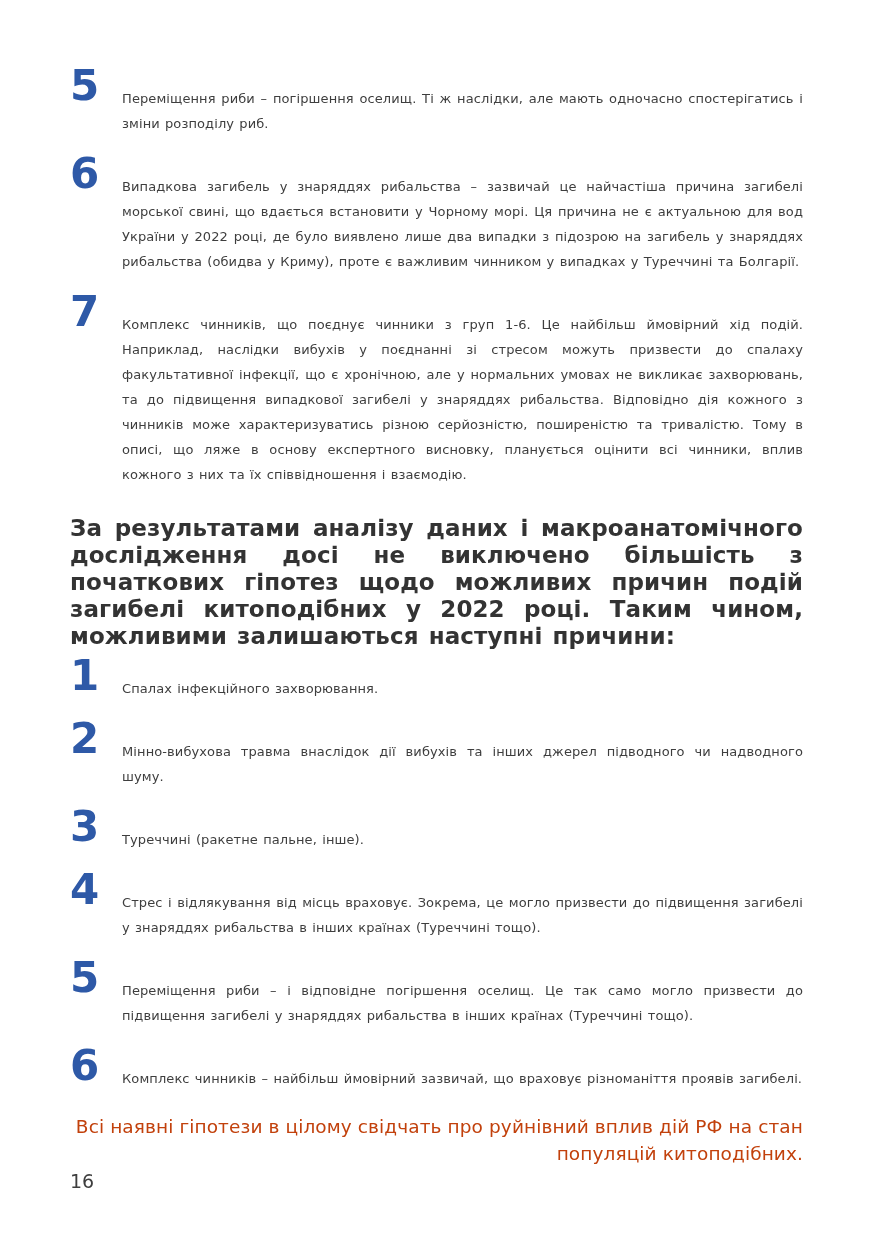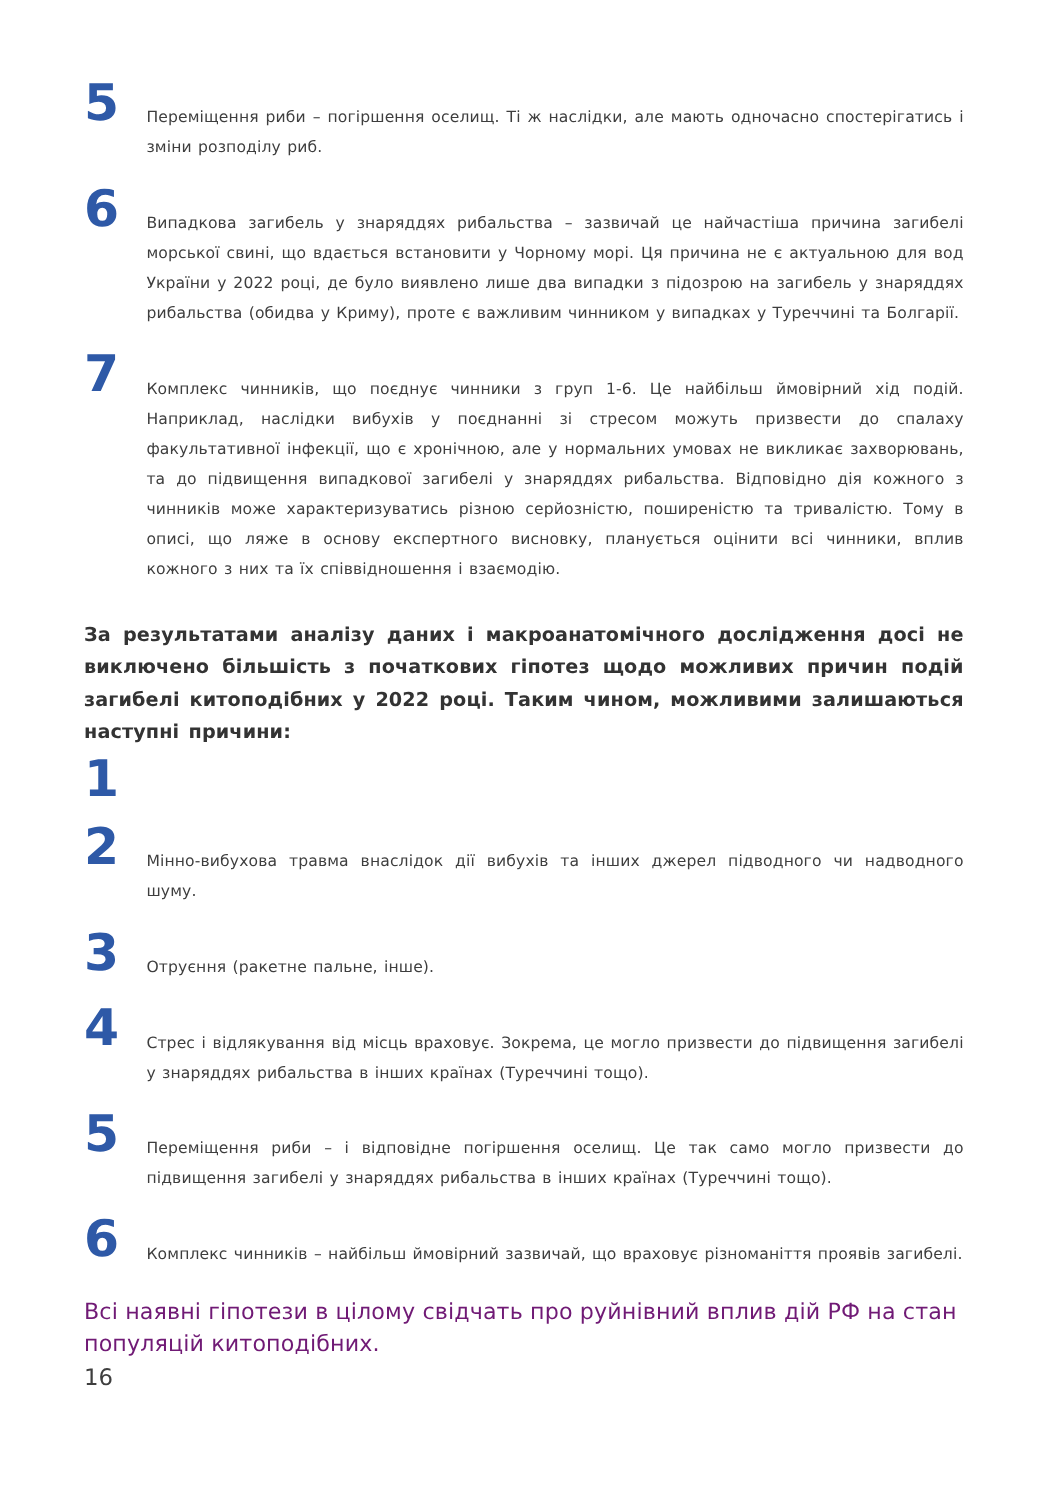--- a/index.html
+++ b/index.html
@@ -41,34 +41,34 @@
     line-height: 25px;
     color: #3e3e3e;
     text-align: justify;
     letter-spacing: 0.1px;
     word-spacing: 1px;
     padding-top: 1px;
     margin-top: 19px;
   }
   .intro {
     margin: 28px 0 6px 0;
-    font-size: 16px;
+    font-size: 23px;
     line-height: 27px;
     font-weight: 700;
     color: #333333;
     text-align: justify;
     letter-spacing: 0.1px;
     word-spacing: 2px;
   }
   .closing {
     margin-top: 22px;
     font-size: 18.5px;
     line-height: 27px;
-    color: #701a75;
-    text-align: left;
+    color: #c2410c;
+    text-align: right;
     letter-spacing: 0.1px;
   }
   .page-number {
     margin-top: 2px;
     font-size: 19px;
     line-height: 25px;
     color: #3e3e3e;
   }
 </style>
 </head>
@@ -89,28 +89,29 @@
       <div class="num">7</div>
       <div class="item-text">Комплекс чинників, що поєднує чинники з груп 1-6. Це найбільш ймовірний хід подій. Наприклад, наслідки вибухів у поєднанні зі стресом можуть призвести до спалаху факультативної інфекції, що є хронічною, але у нормальних умовах не викликає захворювань, та до підвищення випадкової загибелі у знаряддях рибальства. Відповідно дія кожного з чинників може характеризуватись різною серйозністю, поширеністю та тривалістю. Тому в описі, що ляже в основу експертного висновку, планується оцінити всі чинники, вплив кожного з них та їх співвідношення і взаємодію.</div>
     </div>
   </div>
 
   <div class="intro">За результатами аналізу даних і макроанатомічного дослідження досі не виключено більшість з початкових гіпотез щодо можливих причин подій загибелі китоподібних у 2022 році. Таким чином, можливими залишаються наступні причини:</div>
 
   <div>
     <div class="numbered-item">
       <div class="num">1</div>
+      <div class="item-text">Спалах інфекційного захворювання.</div>
     </div>
     <div class="numbered-item">
       <div class="num">2</div>
       <div class="item-text">Мінно-вибухова травма внаслідок дії вибухів та інших джерел підводного чи надводного шуму.</div>
     </div>
     <div class="numbered-item">
       <div class="num">3</div>
-      <div class="item-text">Отруєння (ракетне пальне, інше).</div>
+      <div class="item-text">Туреччині (ракетне пальне, інше).</div>
     </div>
     <div class="numbered-item">
       <div class="num">4</div>
       <div class="item-text">Стрес і відлякування від місць враховує. Зокрема, це могло призвести до підвищення загибелі у знаряддях рибальства в інших країнах (Туреччині тощо).</div>
     </div>
     <div class="numbered-item">
       <div class="num">5</div>
       <div class="item-text">Переміщення риби – і відповідне погіршення оселищ. Це так само могло призвести до підвищення загибелі у знаряддях рибальства в інших країнах (Туреччині тощо).</div>
     </div>
     <div class="numbered-item">

